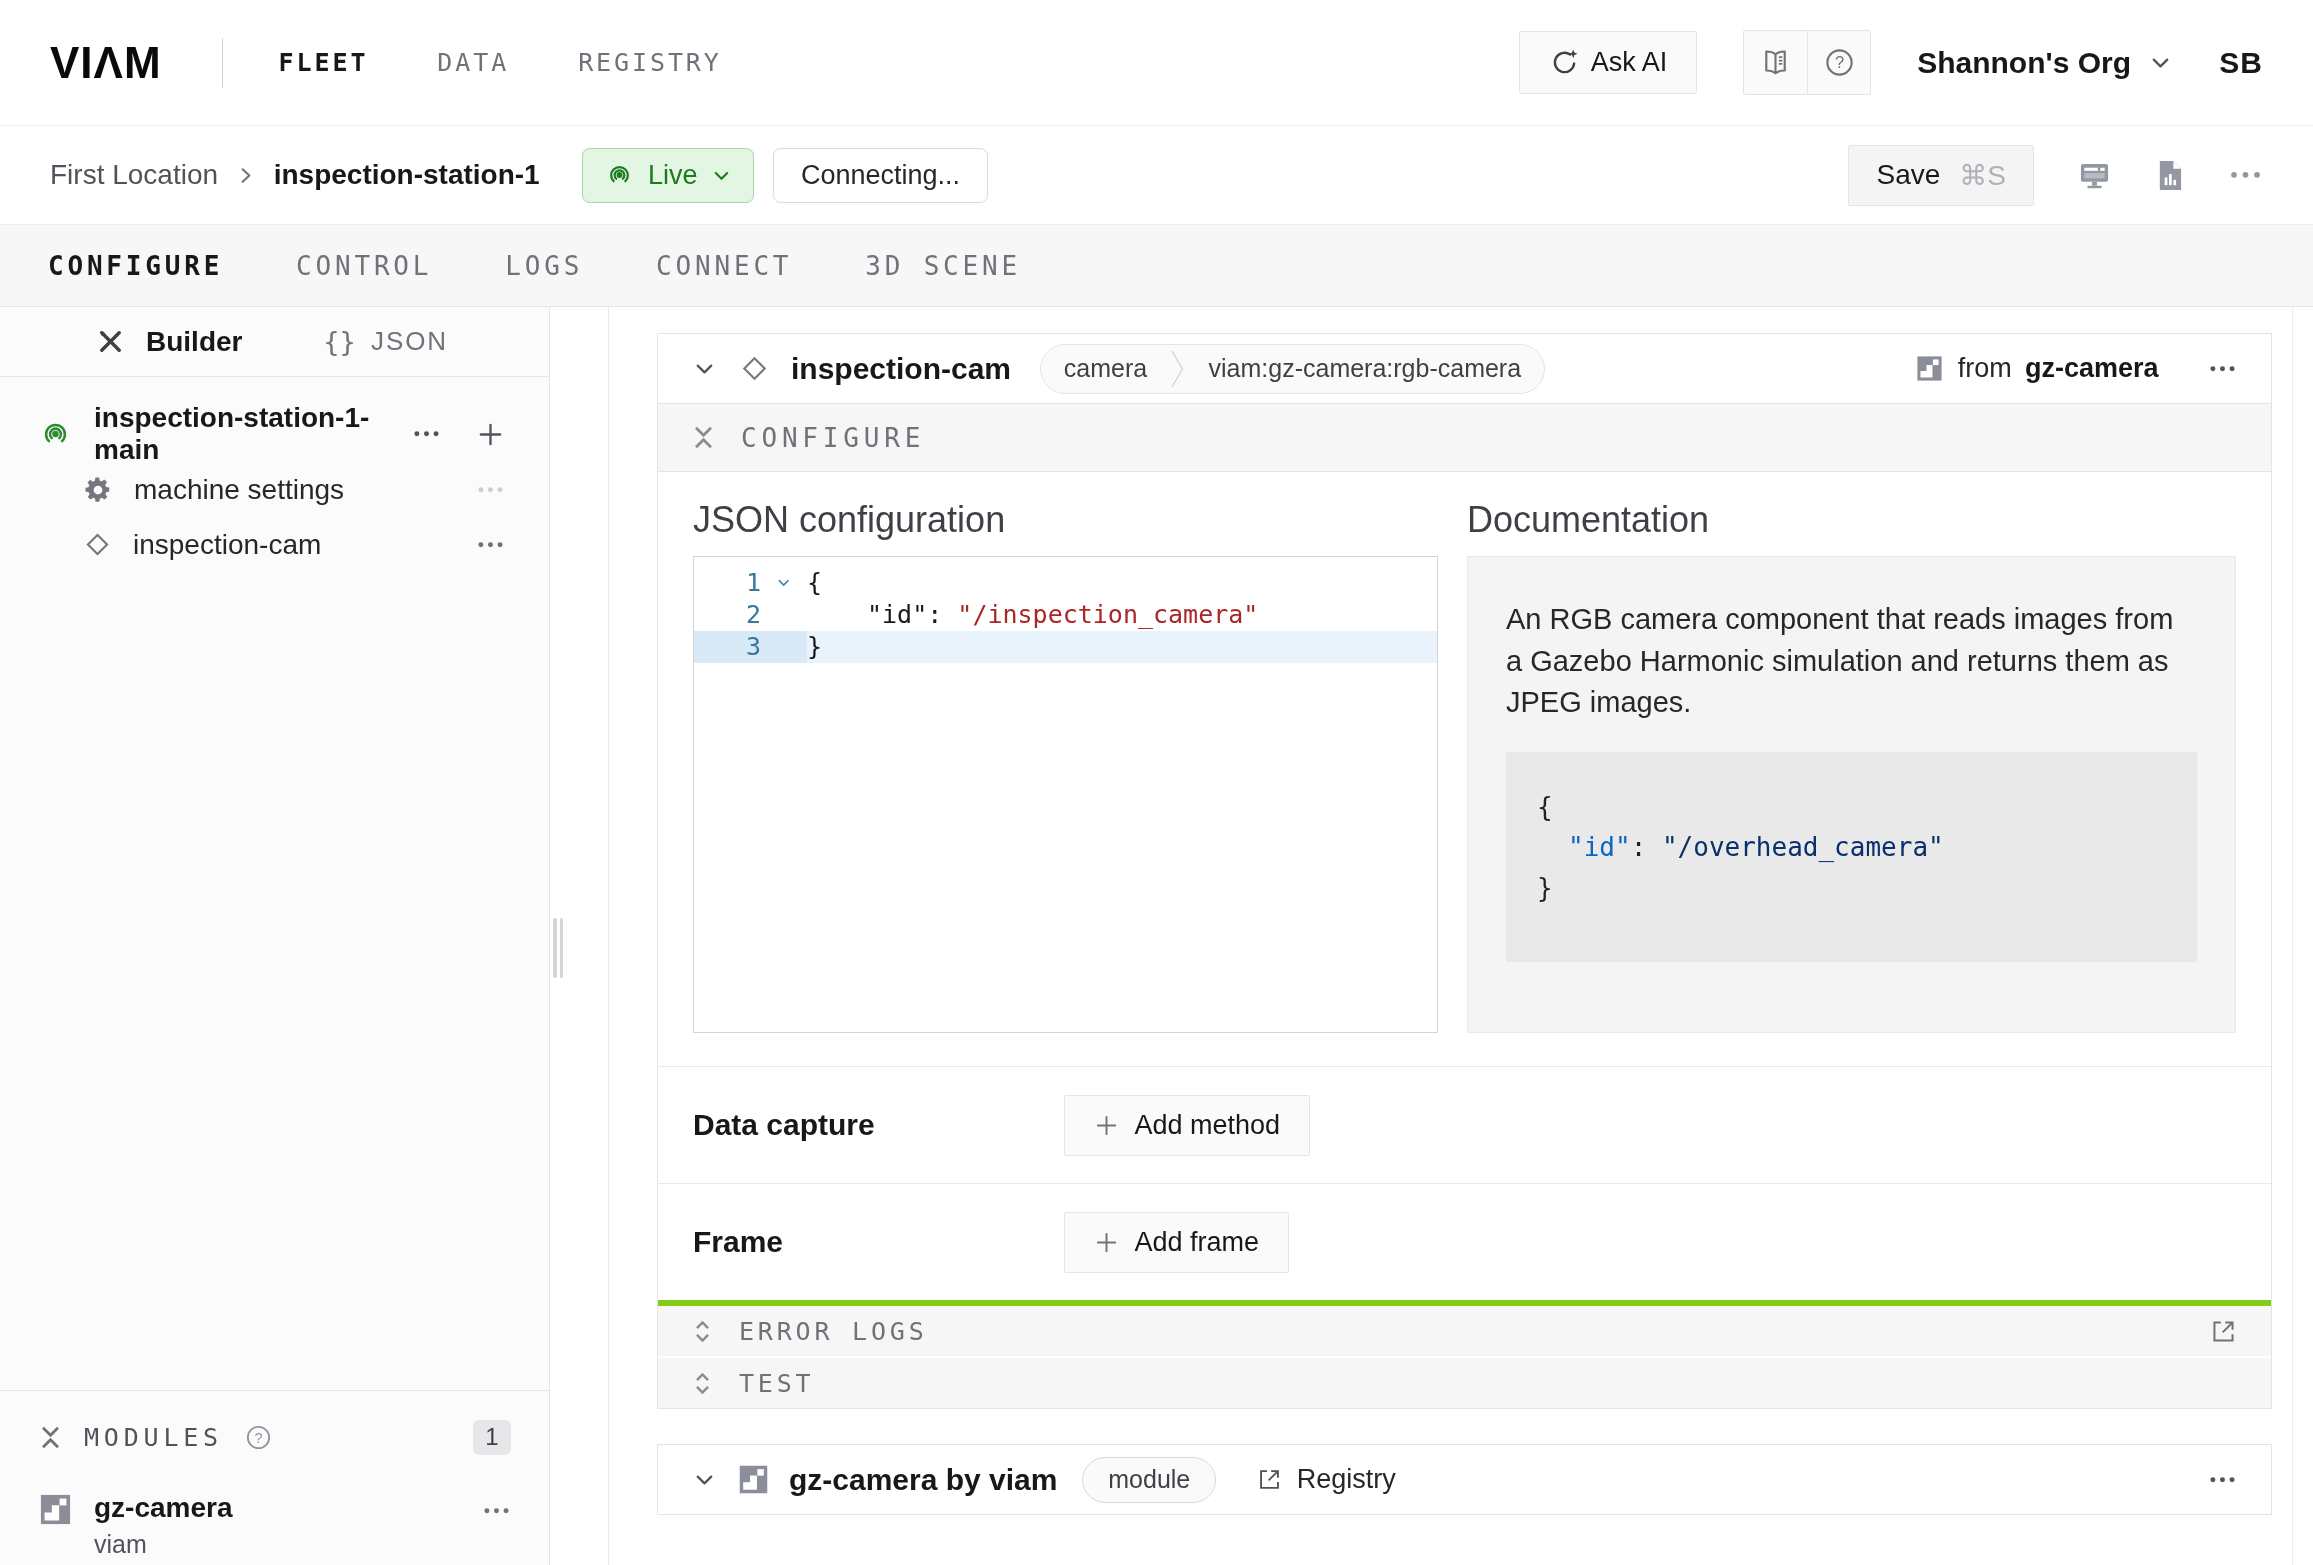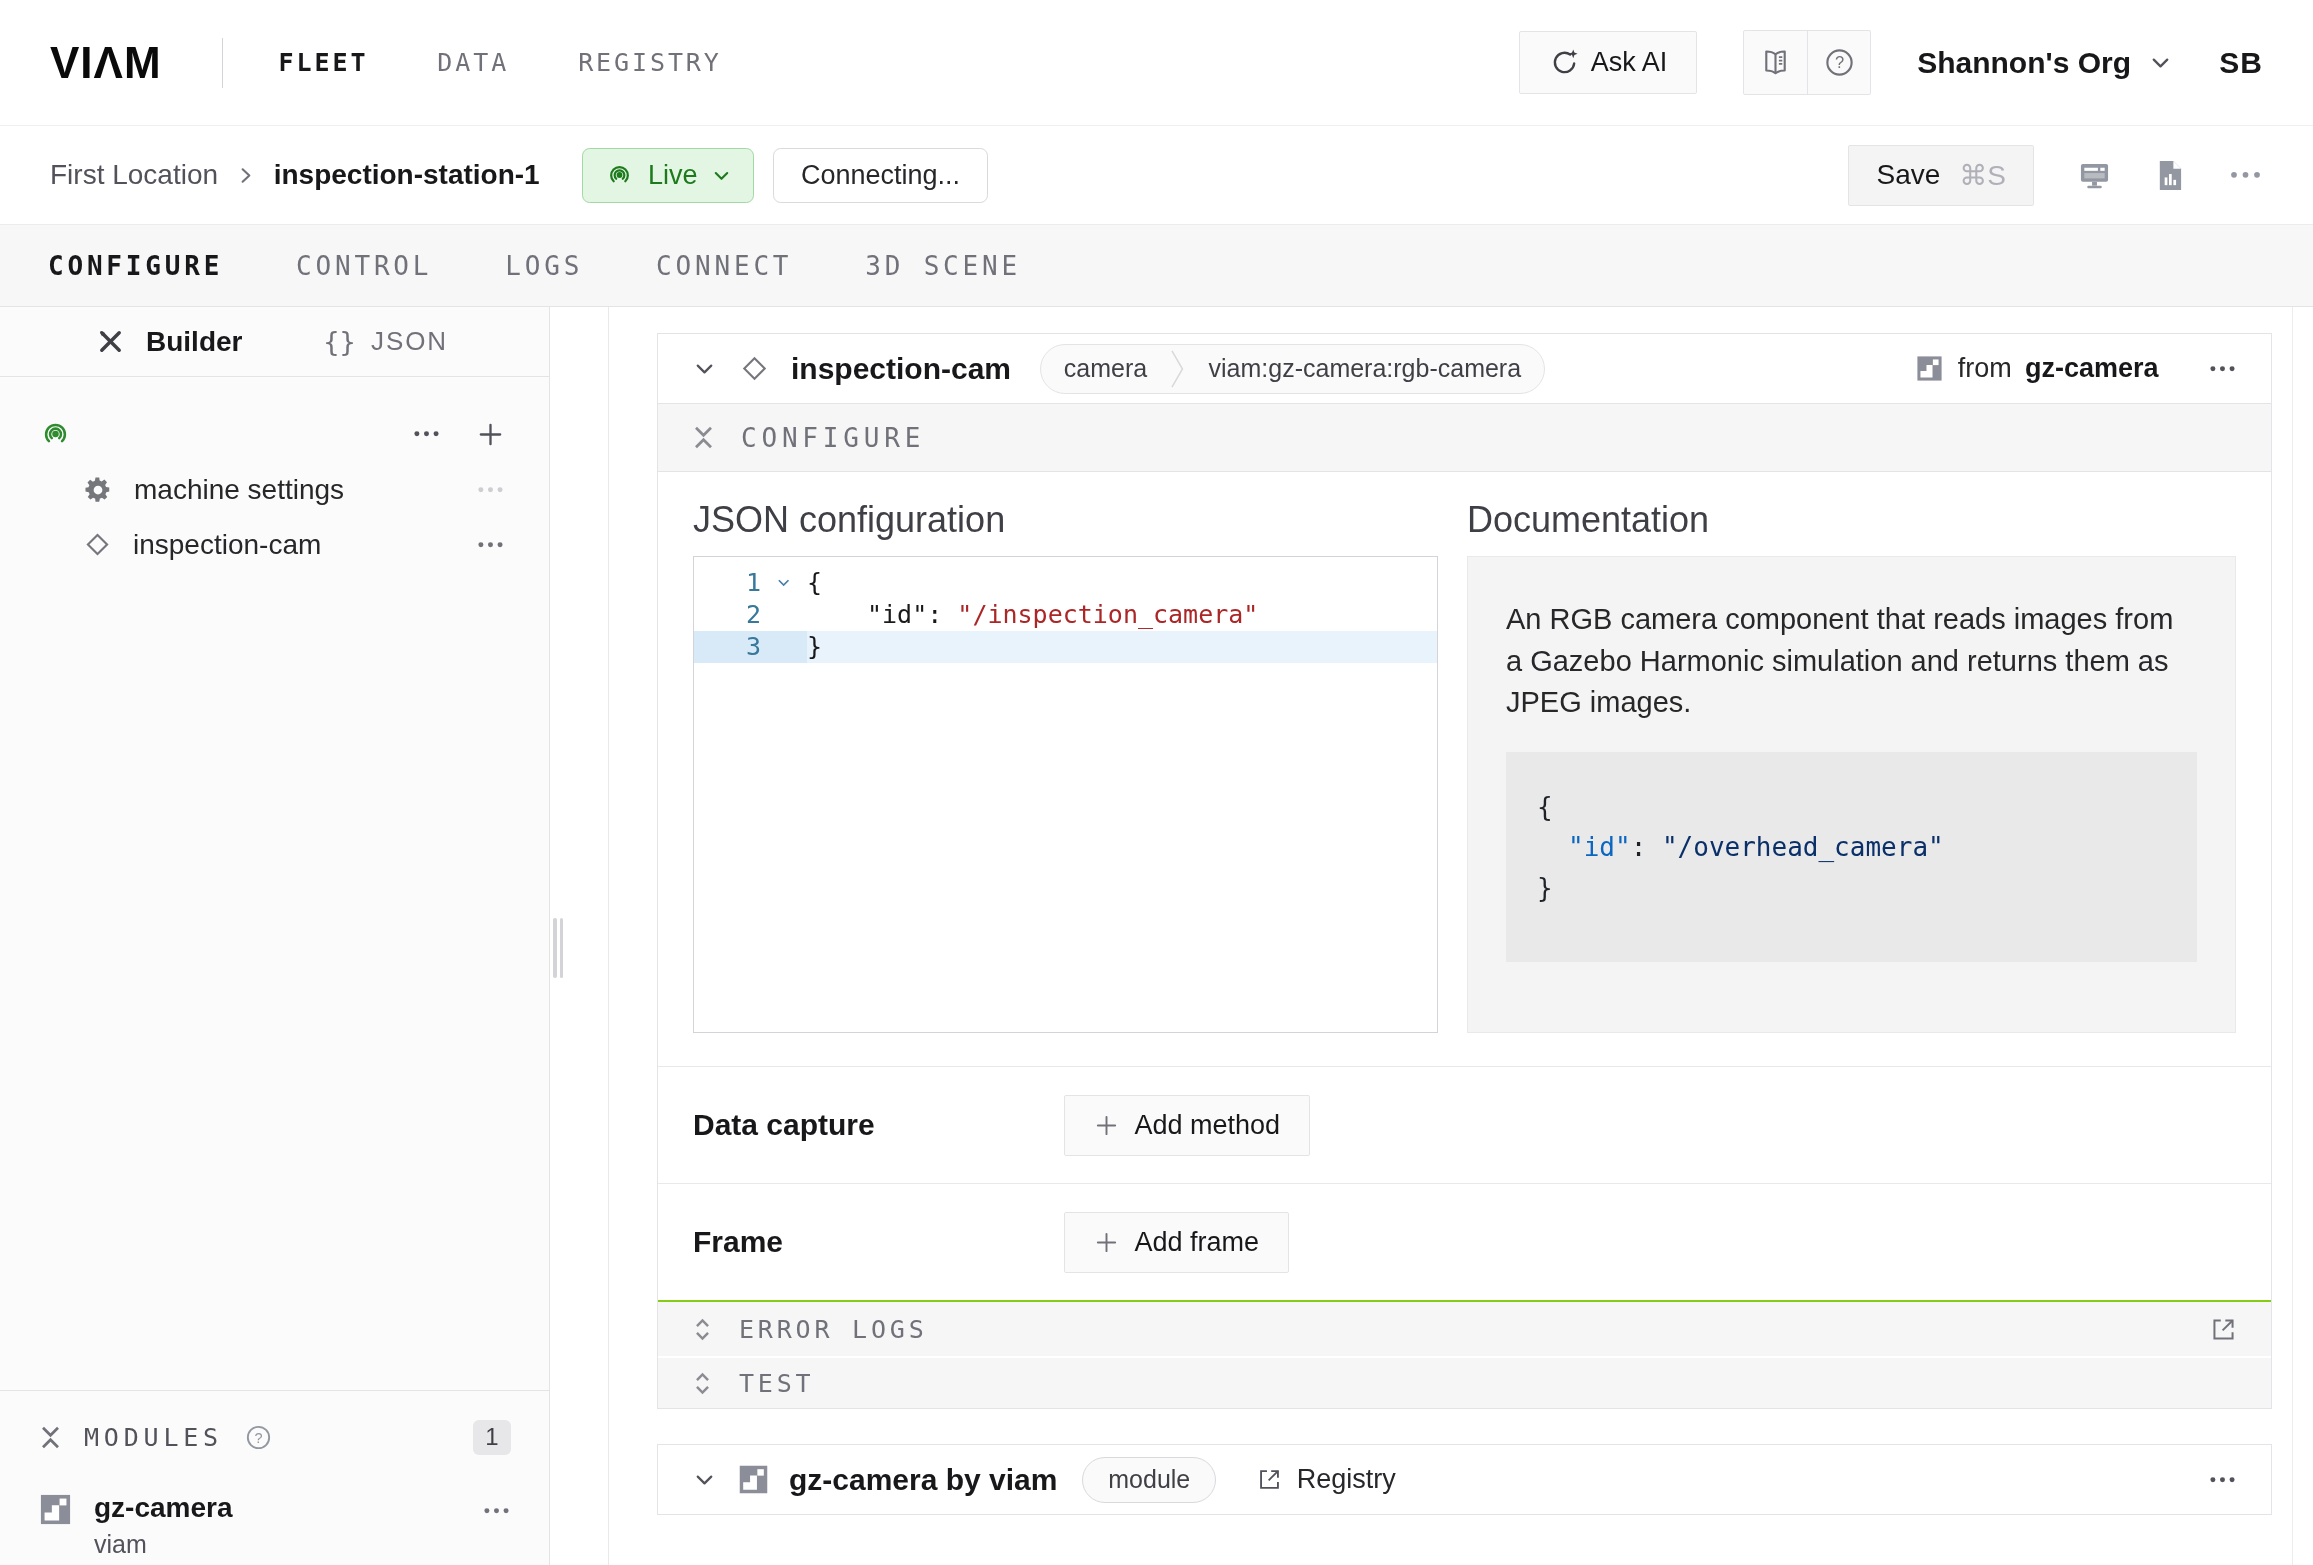--- a/index.html
+++ b/index.html
@@ -111,21 +111,21 @@
   .doc-code { background:#e9e9ea; margin-top:29px; padding:35px 31px 54px 31px; font-family:"DejaVu Sans Mono", monospace; font-size:26px; line-height:1.55; white-space:pre; color:#1f2328; }
   .dkey { color:#0b66c2; }
   .dvalue { color:#0a3069; }
 
   
   .feature-row { border-top:1px solid #e9e9eb; display:flex; align-items:center; padding:0 35px; height:117px; }
   .feature-row .flabel { width:371px; font-size:30px; font-weight:bold; color:#18181b; }
   .add-btn { display:flex; align-items:center; gap:15.4px; height:61px; padding:0 29px; background:#fafafa; border:1px solid #e4e4e7; border-radius:1.9px; font-size:27px; color:#18181b; cursor:pointer; }
   .add-btn .plus { color:#71717a; }
 
-  .footer-bar { height:56px; background:#f6f6f7; border-top:2px solid #84cc16; display:flex; align-items:center; padding:0 33px; gap:25px; }
+  .footer-bar { height:56px; background:#f6f6f7; border-top:6px solid #84cc16; display:flex; align-items:center; padding:0 33px; gap:25px; }
   .footer-bar .stitle { font-family:"DejaVu Sans Mono", monospace; font-size:25px; letter-spacing:3.8px; color:#71717a; }
   .footer-bar .right { margin-left:auto; }
   .footer-bar + .footer-bar { border-top:2.9px solid #fff; }
   .footer-bar:last-child { height:52px; }
 
   
   .module-card { margin-top:35px; border:1px solid #e4e4e7; background:#fff; }
   .module-card .card-header { gap:19px; }
   .module-badge { height:46px; display:flex; align-items:center; padding:0 25px; border:1px solid #d9d9dc; border-radius:960px; background:#fafafa; font-size:25px; color:#3f3f46; margin-left:5.8px; }
   .registry-link { display:flex; align-items:center; gap:13.4px; margin-left:21px; font-size:27px; color:#27272a; cursor:pointer; }
@@ -282,20 +282,21 @@
 
     <div class="tree">
       <div class="tree-root">
         <span>
           <svg width="35" height="35" viewBox="0 0 32 32">
               <circle cx="16" cy="15.5" r="3" fill="#2e8b2e"></circle>
               <path d="M10 22a8.6 8.6 0 1 1 12 0" fill="none" stroke="#2e8b2e" stroke-width="2.3" stroke-linecap="round"></path>
               <path d="M12.6 19.3a5 5 0 1 1 6.8 0" fill="none" stroke="#2e8b2e" stroke-width="2.3" stroke-linecap="round"></path>
             </svg>
         </span>
+        <span class="lbl">inspection-station-1-main</span>
         <span class="acts">
           <span class="iconbtn">
             <svg width="29" height="9.6" viewBox="0 0 30 10">
                 <circle cx="5" cy="5" r="2.6" fill="#52525b"></circle>
                 <circle cx="15" cy="5" r="2.6" fill="#52525b"></circle>
                 <circle cx="25" cy="5" r="2.6" fill="#52525b"></circle>
               </svg>
           </span>
           <span class="iconbtn">
             <svg width="29" height="29" viewBox="0 0 30 30">

